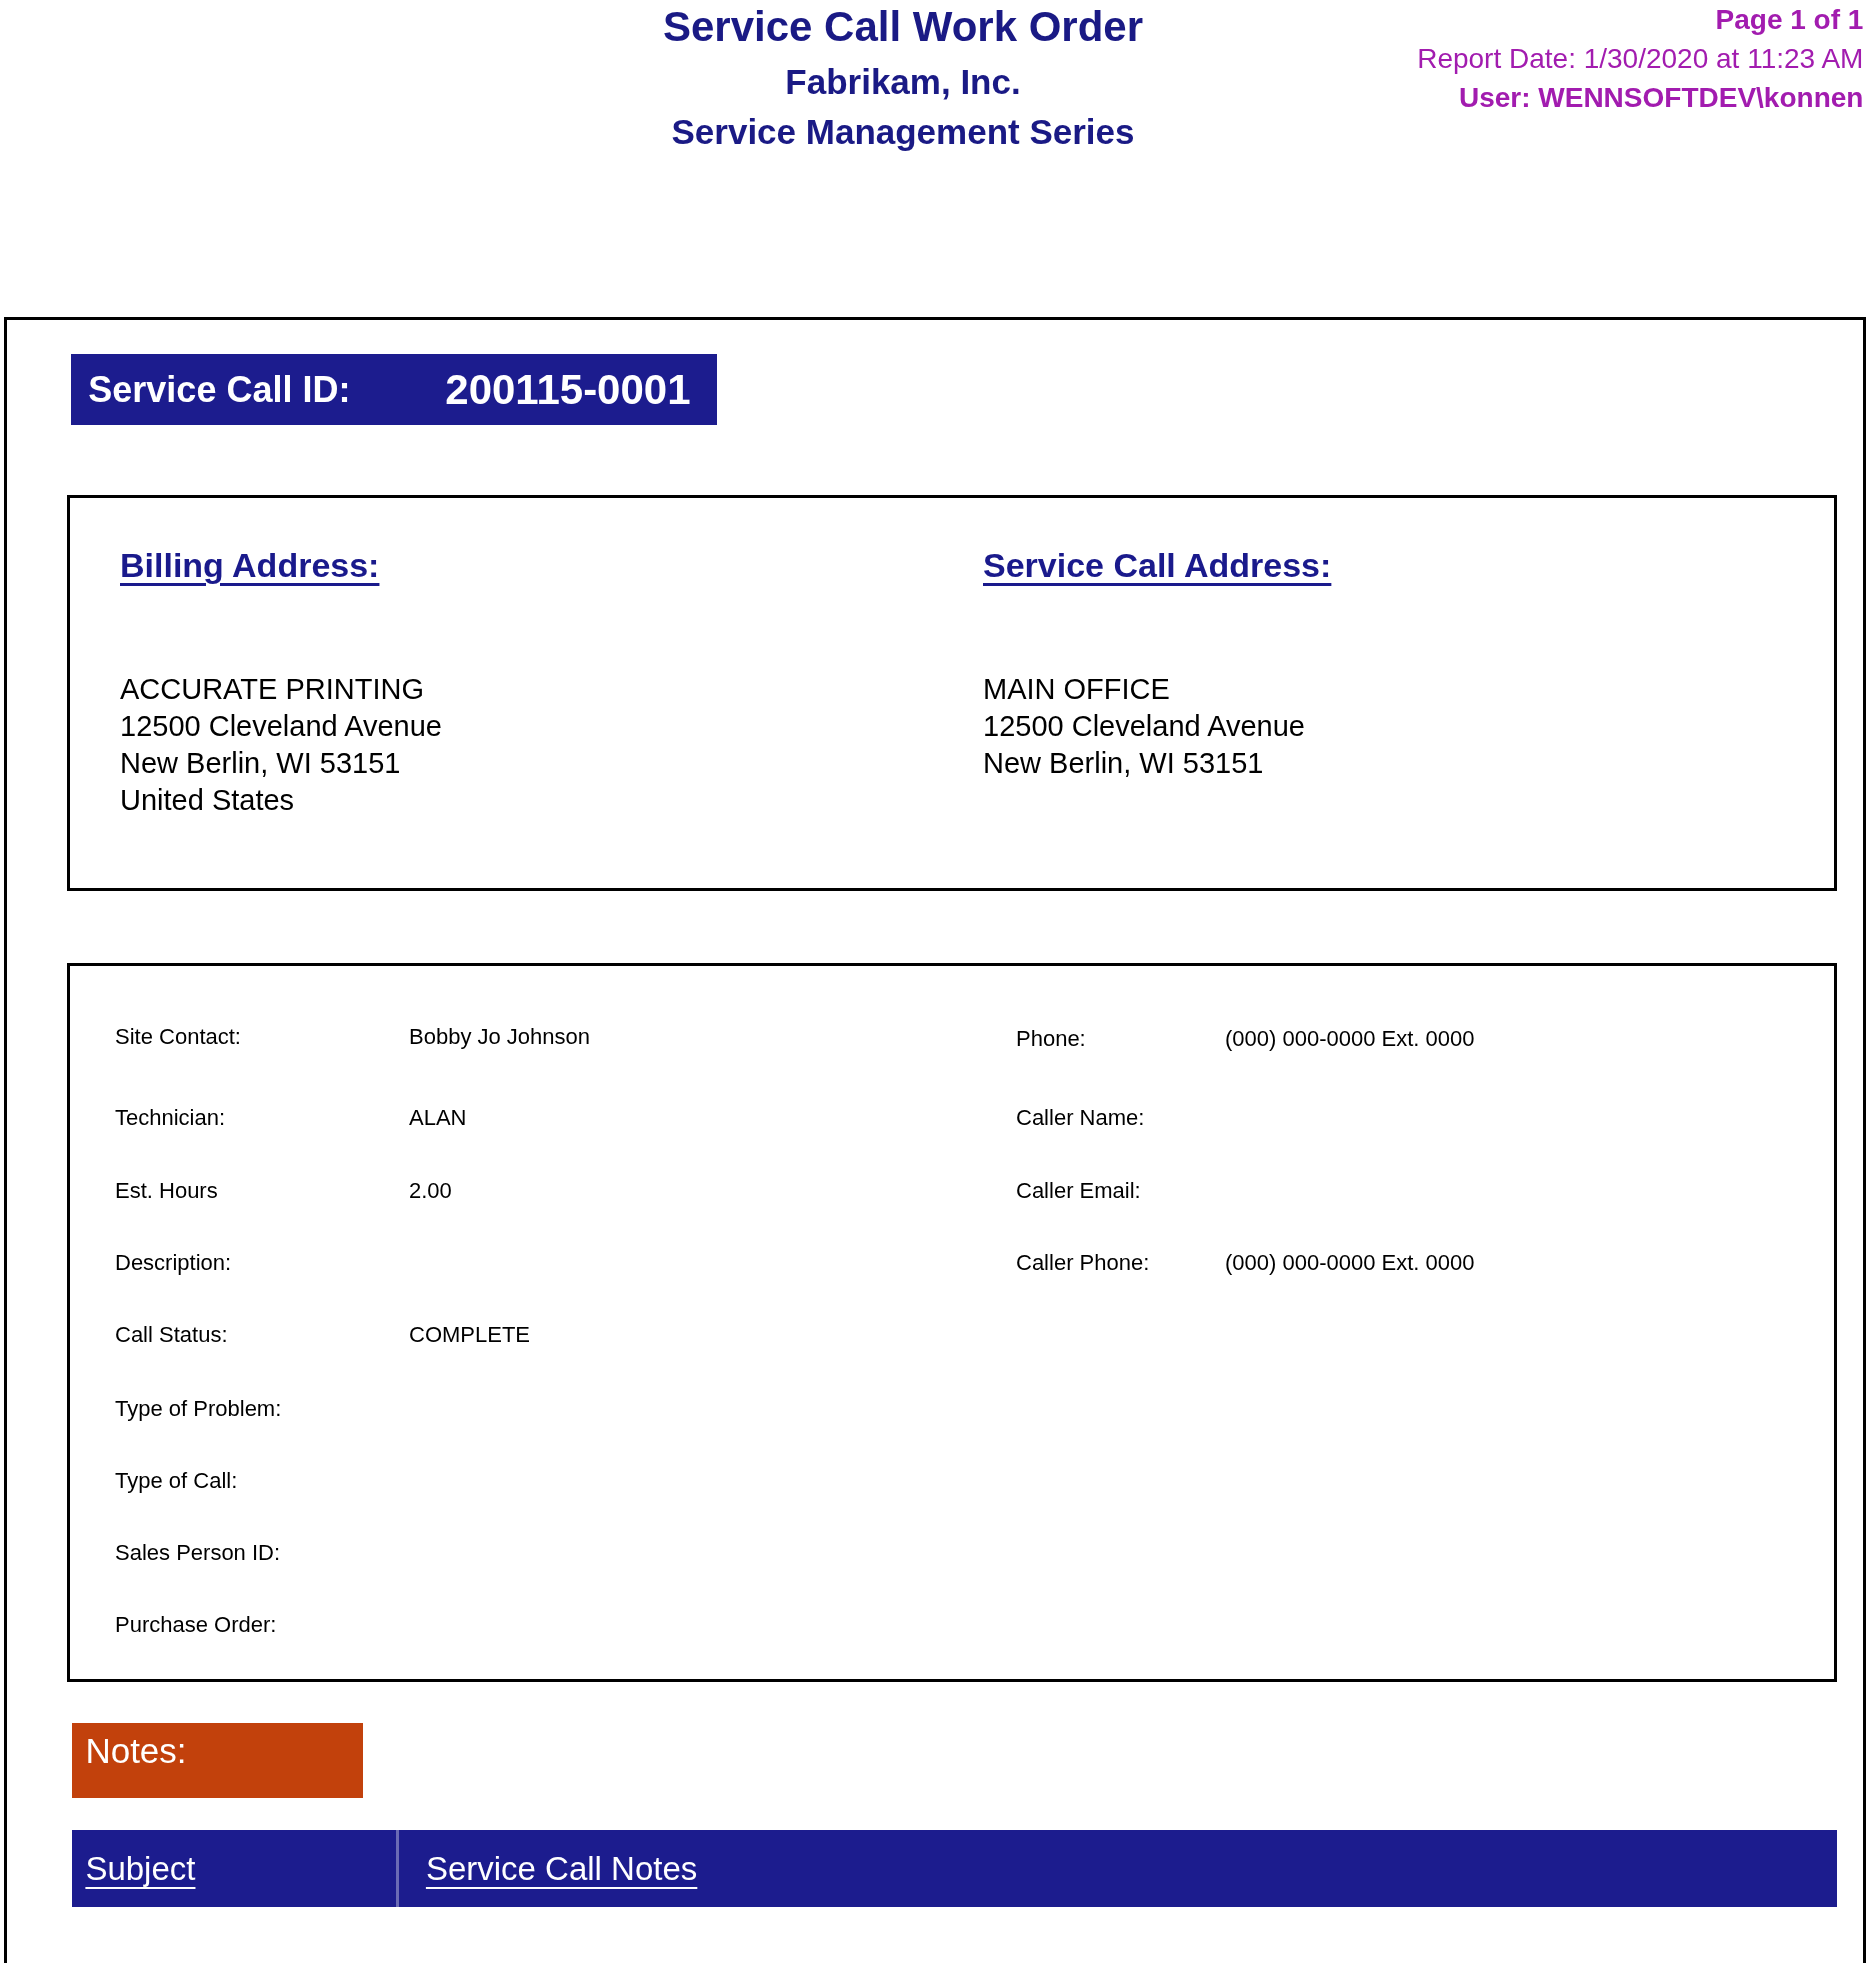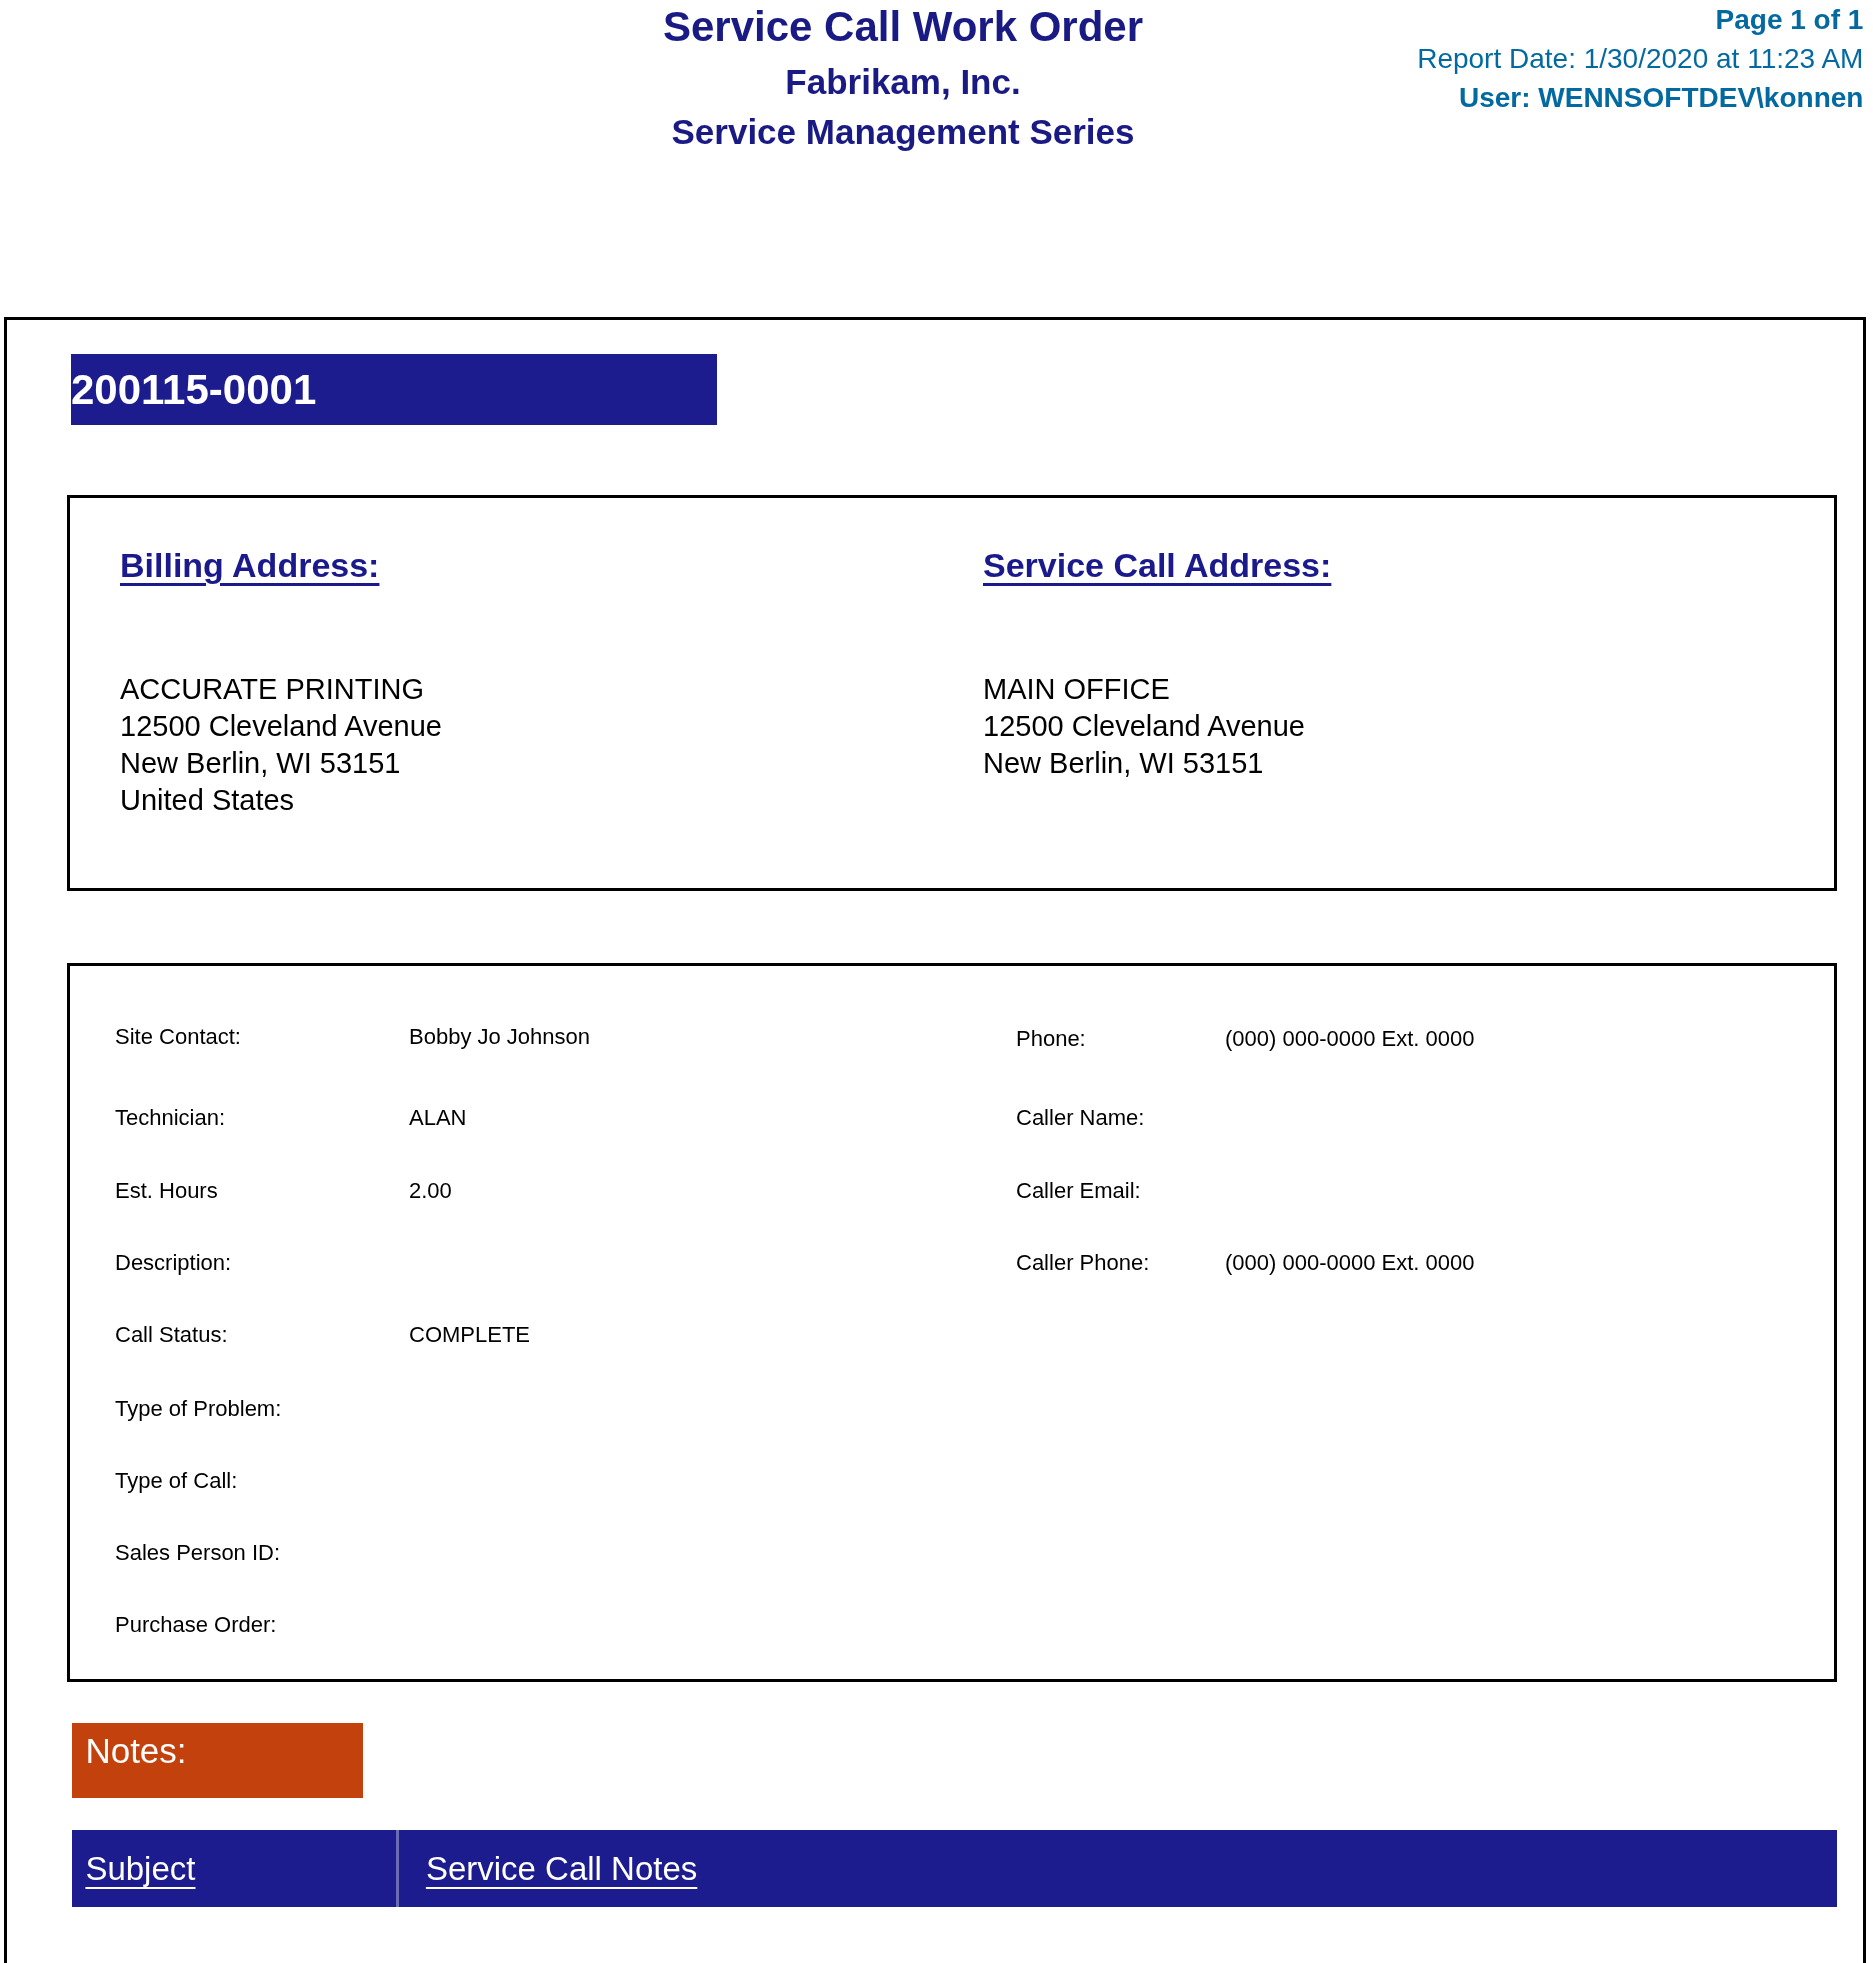--- a/index.html
+++ b/index.html
@@ -4,21 +4,21 @@
 <style>
   html,body{margin:0;padding:0;background:#ffffff;}
   body{font-family:"Liberation Sans", sans-serif; color:#000;}
   .page{position:relative;width:1873px;height:1964px;background:#fff;overflow:hidden;}
 
   
   .hdr-center{position:absolute;top:5.8px;left:0;width:1806px;text-align:center;color:#1a1a85;}
   .hdr-title{font-size:42px;font-weight:bold;line-height:1.0;}
   .hdr-company{font-size:35px;font-weight:bold;margin-top:16.3px;line-height:1.0;}
   .hdr-series{font-size:35px;font-weight:bold;margin-top:15.4px;line-height:1.0;}
-  .hdr-right{position:absolute;top:5.8px;right:9.6px;text-align:right;color:#0369a1;}
+  .hdr-right{position:absolute;top:5.8px;right:9.6px;text-align:right;color:#a21caf;}
   .hdr-page{font-size:28px;font-weight:bold;line-height:1.0;}
   .hdr-date{font-size:28px;font-weight:normal;margin-top:11px;line-height:1.0;}
   .hdr-user{font-size:28px;font-weight:bold;margin-top:11.5px;line-height:1.0;}
 
   
   .frame{position:absolute;left:3.8px;top:317px;width:1862px;height:1647px;
          border:3.8px solid #000;border-bottom:none;box-sizing:border-box;}
 
   
   .sc-banner{position:absolute;left:71px;top:354px;width:646px;height:71px;
@@ -71,20 +71,21 @@
   </div>
   <div class="hdr-right">
     <div class="hdr-page">Page 1 of 1</div>
     <div class="hdr-date">Report Date: 1/30/2020 at 11:23 AM</div>
     <div class="hdr-user">User: WENNSOFTDEV\konnen</div>
   </div>
 
   <div class="frame"></div>
 
   <div class="sc-banner">
+    <span class="lbl">Service Call ID:</span>
     <span class="val">200115-0001</span>
   </div>
 
   <div class="box box-address">
     <div class="addr-head billing">Billing Address:</div>
     <div class="addr-head service">Service Call Address:</div>
     <div class="addr-lines billing">
       <div>ACCURATE PRINTING</div>
       <div>12500 Cleveland Avenue</div>
       <div>New Berlin, WI 53151</div>

